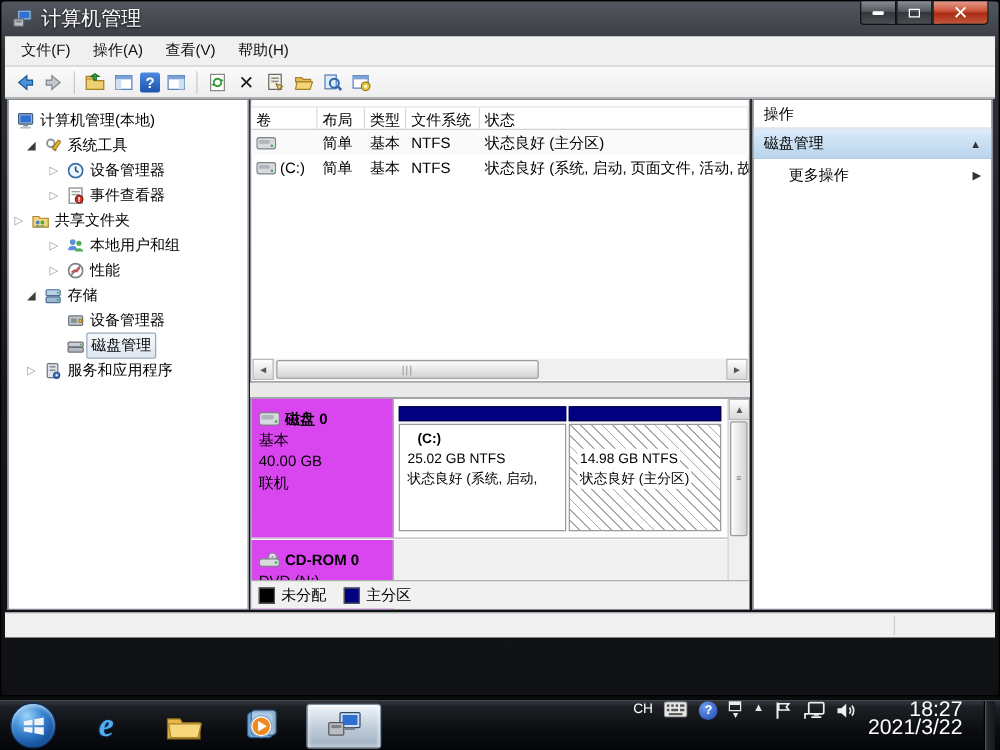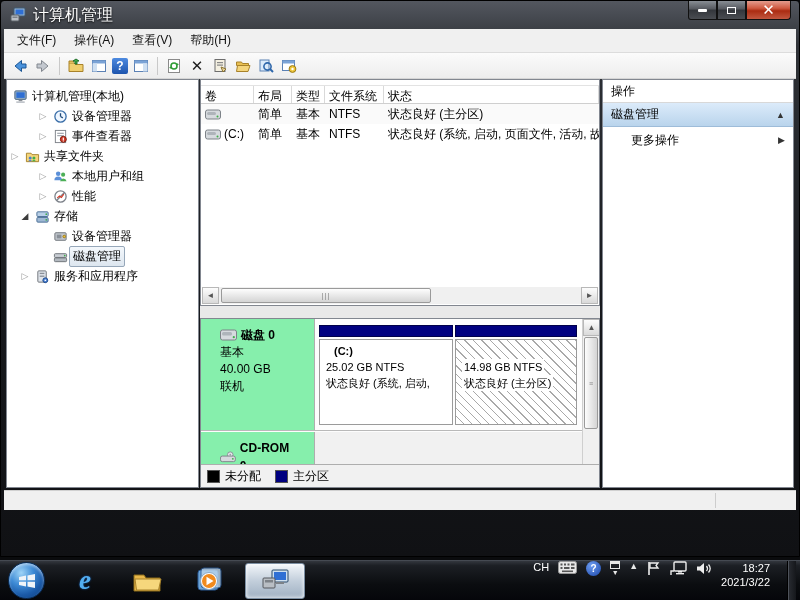--- a/index.html
+++ b/index.html
@@ -67,21 +67,21 @@
   .hthumb { height:15px; width:210px; margin-left:2px; background:linear-gradient(#fdfdfd,#d4d4d4); border:1px solid #9a9a9a; border-radius:2px;
             display:flex; align-items:center; justify-content:center; color:#888; font-size:8px; letter-spacing:1px; }
 
   .splitter { position:absolute; left:0; top:227px; width:400px; height:12px; background:#e9e9e9; }
 
   
   .gview { position:absolute; left:0; top:239px; width:400px; bottom:0; background:#fdfdfd; border:1px solid #828790; overflow:hidden; }
   .disk-row { position:absolute; left:0; right:0; }
   .disk-row.d0 { top:0; height:112px; border-bottom:1px solid #b9b9b9; }
   .disk-row.d1 { top:113px; height:76px; background:#f1f1f1; }
-  .dinfo { position:absolute; left:0; top:0; bottom:0; width:114px; background:#86efac; border-right:1px solid #aeaeae; padding:7px 19px; color:#000; }
+  .dinfo { position:absolute; left:0; top:0; bottom:0; width:114px; background:#d946ef; border-right:1px solid #aeaeae; padding:7px 6px; color:#000; }
   .dinfo .dl { line-height:17px; }
   .dname { font-weight:bold; display:flex; align-items:center; gap:4px; line-height:18px; }
   .dname svg { width:17px; height:12px; }
   .partzone { position:absolute; left:115px; right:17px; top:0; bottom:0; }
   .pcell { position:absolute; top:6px; bottom:5px; }
   .pc0 { left:3px; width:134px; }
   .pc1 { left:139px; width:122px; }
   .pbar { height:12px; background:#000080; border:1px solid #00004a; }
   .pbody { position:absolute; left:0; right:0; top:14px; bottom:0; background:#fff; border:1px solid #9a9a9a; padding:3px 6px; font-size:11px; color:#000; overflow:hidden; }
   .pbody.hatch { background:repeating-linear-gradient(45deg,#ffffff 0 5px,#a9a9a9 5px 6px); }
@@ -128,21 +128,21 @@
   .tray-lang { font-size:11px; color:#fff; }
   .tray svg { display:block; }
   .tray-help { width:15px; height:15px; border-radius:50%; background:radial-gradient(circle at 35% 30%,#6d9cf0,#1a46a8); color:#fff;
                font-size:10px; font-weight:bold; display:flex; align-items:center; justify-content:center; }
   .tray-help::before { content:"?"; }
   .chev { color:#e8e8e8; font-size:9px; }
   .chev::before { content:"▲"; }
   .winstack { display:flex; flex-direction:column; align-items:center; gap:1px; }
   .winstack .wbox { width:10px; height:8px; border:1px solid #e8e8e8; border-top:3px solid #e8e8e8; }
   .winstack .wdn { color:#e8e8e8; font-size:7px; line-height:5px; }
-  .clock { text-align:right; font-size:11px; line-height:14px; color:#fff; padding-right:8px; }
+  .clock { text-align:right; font-size:17px; line-height:14px; color:#fff; padding-right:8px; }
   .showdesk { width:9px; height:40px; border-left:1px solid #000; background:linear-gradient(90deg,#2a2d33,#15171b); box-shadow:inset 1px 0 0 #4d525a; }
 </style>
 </head>
 <body>
 
 <div id="screen">
 
   <div class="win">
 
     <div class="titlebar">
@@ -256,20 +256,31 @@
       <div class="trow" style="padding-left:4px">
         <span class="ticon">
             <svg viewBox="0 0 16 16">
               <rect x="2" y="2" width="12" height="9" rx="1" fill="#9db7cc" stroke="#3c5a78"></rect>
               <rect x="3.5" y="3.5" width="9" height="6" fill="#2f6fd4"></rect>
               <rect x="6" y="11.5" width="4" height="1.6" fill="#8a8f95"></rect>
               <rect x="3.5" y="13.2" width="9" height="1.6" fill="#b9bec4"></rect>
             </svg>
           </span>
         <span class="tlabel">计算机管理(本地)</span>
+      </div>
+      <div class="trow" style="padding-left:10px">
+        <span class="exp expanded"></span>
+        <span class="ticon">
+            <svg viewBox="0 0 16 16">
+              <circle cx="6" cy="6" r="3.2" fill="none" stroke="#8d949c" stroke-width="1.6"></circle>
+              <rect x="7.5" y="7.5" width="2.2" height="6" rx="1" fill="#8d949c" transform="rotate(-45 8.6 10.5)"></rect>
+              <rect x="10" y="3" width="2.5" height="9" rx="1" fill="#f0c03c" stroke="#9a7a14" transform="rotate(35 11 7)"></rect>
+            </svg>
+          </span>
+        <span class="tlabel">系统工具</span>
       </div>
       <div class="trow" style="padding-left:28px">
         <span class="exp collapsed"></span>
         <span class="ticon">
             <svg viewBox="0 0 16 16">
               <circle cx="8" cy="8" r="6" fill="#eef6ff" stroke="#3a6ea8" stroke-width="1.4"></circle>
               <line x1="8" y1="8" x2="8" y2="4.5" stroke="#204a78" stroke-width="1.4"></line>
               <line x1="8" y1="8" x2="10.5" y2="9.5" stroke="#204a78" stroke-width="1.4"></line>
             </svg>
           </span>

